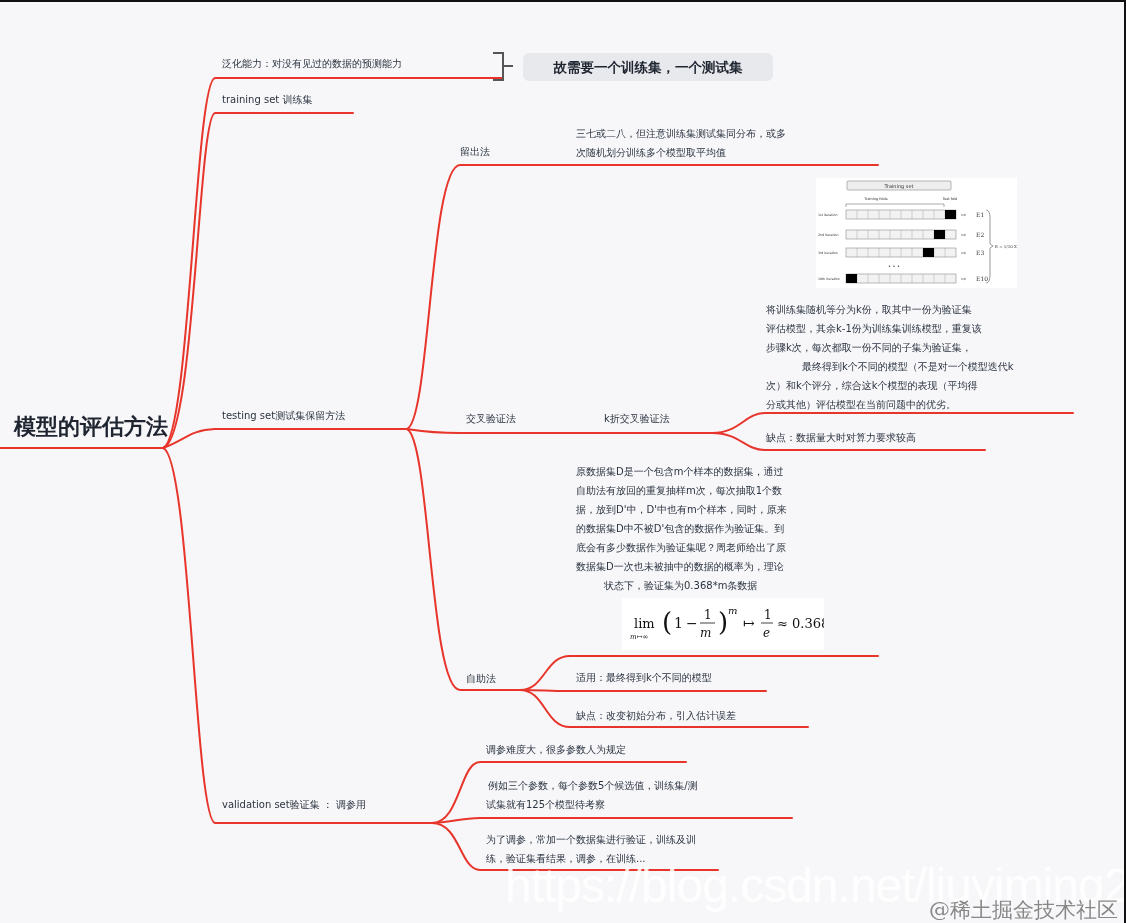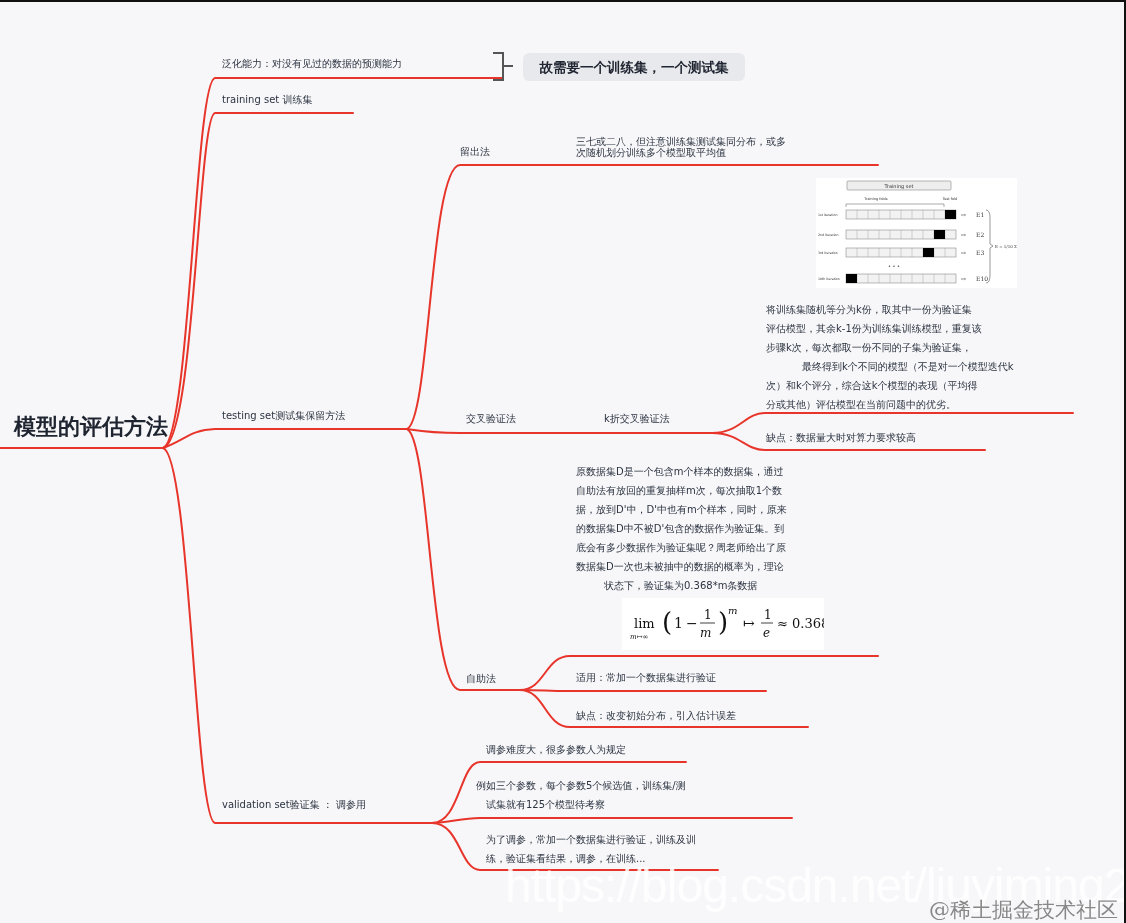--- a/index.html
+++ b/index.html
@@ -7,21 +7,21 @@
     width: 1126px; height: 923px; overflow: hidden;
     background: #f7f7f9;
     font-family: "DejaVu Sans", "Liberation Sans", sans-serif;
     position: relative;
     color: #2b3340;
   }
   .frame { position: absolute; left: 0; top: 0; width: 1124px; height: 921px; border-top: 2px solid #111; border-right: 2px solid #111; pointer-events: none; }
   svg.links { position: absolute; left: 0; top: 0; }
   .t { position: absolute; font-size: 10px; line-height: 19px; white-space: nowrap; color: #2b3340; }
   .root { position: absolute; left: 14px; top: 412px; font-size: 22px; font-weight: bold; color: #1e2430; }
-  .callout { position: absolute; left: 523px; top: 53px; width: 222px; height: 28px; background: #e8e9ec; border-radius: 6px; font-size: 13.5px; font-weight: bold; color: #1e2430; line-height: 28px; text-align: center; }
+  .callout { position: absolute; left: 523px; top: 53px; width: 250px; height: 28px; background: #e8e9ec; border-radius: 6px; font-size: 13.5px; font-weight: bold; color: #1e2430; line-height: 28px; text-align: center; }
   .kfold { position: absolute; left: 816px; top: 178px; width: 201px; height: 110px; background: #fff; }
   .formula { position: absolute; left: 622px; top: 598px; width: 202px; height: 52px; background: #fff; font-family: "DejaVu Serif", serif; font-size: 14px; color: #111; }
   .watermark { position: absolute; left: 505px; top: 858px; font-family: "Liberation Sans", sans-serif; font-size: 48px; color: rgba(255,255,255,0.85); letter-spacing: -1px; white-space: nowrap; }
   .credit { position: absolute; right: 8px; top: 896px; font-size: 21px; color: #888; white-space: nowrap; font-family: "DejaVu Serif", serif; }
 </style>
 </head>
 <body>
 
 <svg class="links" width="1126" height="923">
   <g fill="none" stroke="#e8352b" stroke-width="2" stroke-linecap="round">
@@ -57,21 +57,21 @@
 
 <div class="root">模型的评估方法</div>
 
 <div class="t" style="left:222px;top:54px;">泛化能力：对没有见过的数据的预测能力</div>
 <div class="callout">故需要一个训练集，一个测试集</div>
 <div class="t" style="left:222px;top:90px;">training set 训练集</div>
 <div class="t" style="left:222px;top:406px;">testing set测试集保留方法</div>
 <div class="t" style="left:222px;top:795px;">validation set验证集 ： 调参用</div>
 
 <div class="t" style="left:460px;top:142px;">留出法</div>
-<div class="t" style="left:576px;top:124px;margin-top:8px;">三七或二八，但注意训练集测试集同分布，或多</div>
+<div class="t" style="left:576px;top:124px;">三七或二八，但注意训练集测试集同分布，或多</div>
 <div class="t" style="left:576px;top:143px;">次随机划分训练多个模型取平均值</div>
 
 <div class="kfold">
   <svg width="201" height="110" viewBox="0 0 201 110">
     <rect x="31" y="3" width="104" height="9" fill="#eee" stroke="#888" stroke-width="0.6" rx="1"></rect>
     <text x="83" y="10" font-size="5" text-anchor="middle" fill="#333" font-family="DejaVu Sans, sans-serif">Training set</text>
     <text x="60" y="22" font-size="3.5" text-anchor="middle" fill="#333" font-family="DejaVu Sans, sans-serif">Training folds</text>
     <text x="134" y="22" font-size="3.5" text-anchor="middle" fill="#333" font-family="DejaVu Sans, sans-serif">Test fold</text>
     <path d="M30 29 V26 H128 V29" fill="none" stroke="#555" stroke-width="0.5"></path>
     <g stroke="#777" stroke-width="0.5" fill="#f2f2f2">
@@ -146,26 +146,26 @@
     <text x="96" y="33" font-size="26" font-weight="lighter">)</text>
     <text x="106" y="16" font-size="10" font-style="italic">m</text>
     <text x="121" y="30" font-size="14">↦</text>
     <text x="142" y="21" font-size="12">1</text>
     <line x1="139" y1="25" x2="151" y2="25" stroke="#111" stroke-width="0.8"></line>
     <text x="141" y="39" font-size="12" font-style="italic">e</text>
     <text x="155" y="30" font-size="13">≈ 0.368</text>
   </svg>
 </div>
 <div class="t" style="left:466px;top:669px;">自助法</div>
-<div class="t" style="left:576px;top:668px;">适用：常加一个数据集进行验证</div>
+<div class="t" style="left:576px;top:668px;">适用：最终得到k个不同的模型</div>
 <div class="t" style="left:576px;top:706px;">缺点：改变初始分布，引入估计误差</div>
 
 <div class="t" style="left:486px;top:740px;">调参难度大，很多参数人为规定</div>
 <div>
-  <div class="t" style="left:476px;top:776px;">例如三个参数，每个参数5个候选值，训练集/测</div>
+  <div class="t" style="left:488px;top:776px;">例如三个参数，每个参数5个候选值，训练集/测</div>
   <div class="t" style="left:486px;top:795px;">试集就有125个模型待考察</div>
 </div>
 <div>
   <div class="t" style="left:486px;top:830px;">为了调参，常加一个数据集进行验证，训练及训</div>
   <div class="t" style="left:486px;top:849px;">练，验证集看结果，调参，在训练...</div>
 </div>
 
 <div class="watermark">https://blog.csdn.net/liuyiming2019</div>
 <div class="credit">@稀土掘金技术社区</div>
 <div class="frame"></div>

